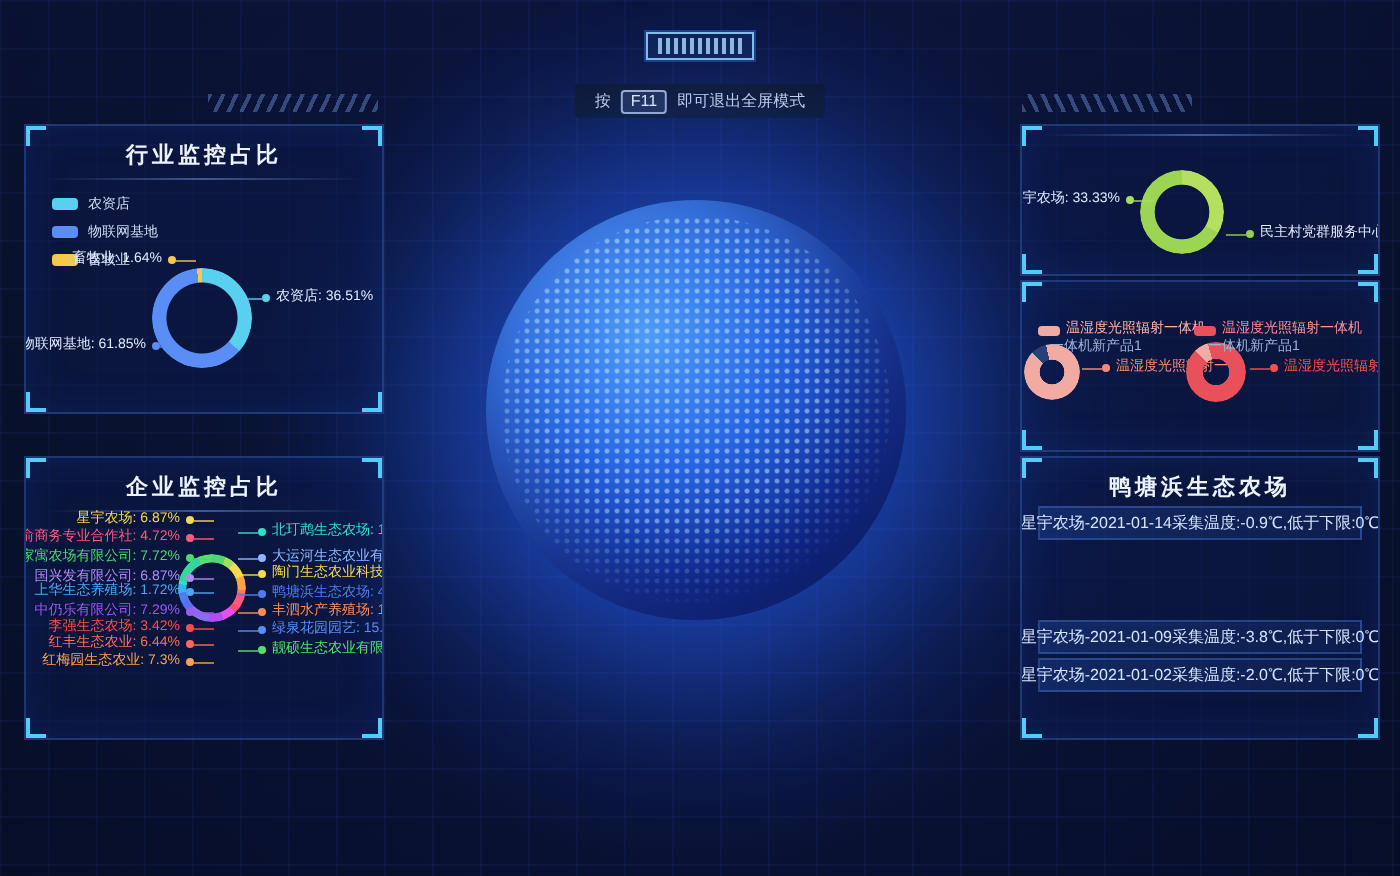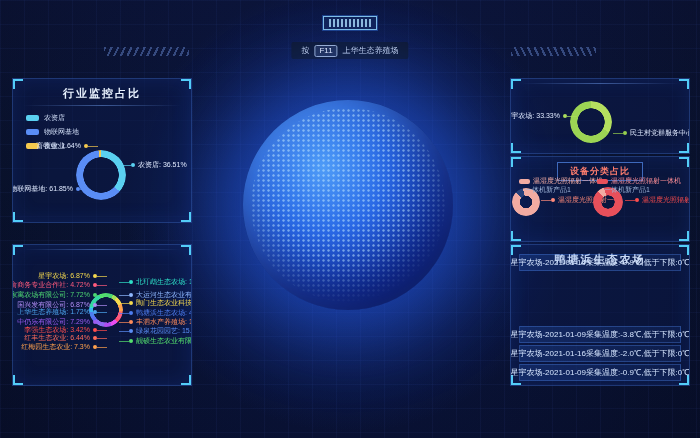--- a/index.html
+++ b/index.html
@@ -32,21 +32,21 @@
   .globe{position:absolute;left:243px;top:100px;width:210px;height:210px;border-radius:50%;
     background:radial-gradient(circle at 38% 32%, #4f9cf7 0%, #2a6ae8 34%, #1638b8 68%, #0c1f86 100%);
     box-shadow:0 0 70px 28px rgba(40,100,255,.45), inset -18px -24px 55px rgba(4,10,60,.65), inset 8px 10px 40px rgba(120,190,255,.35);}
   .globe .dots{position:absolute;inset:4%;border-radius:50%;
     background-image:radial-gradient(rgba(190,230,255,.55) .8px,transparent 1.6px);
     background-size:5px 5px;
     -webkit-mask:radial-gradient(circle at 45% 40%, #000 45%, rgba(0,0,0,.4) 62%, transparent 75%);
             mask:radial-gradient(circle at 45% 40%, #000 45%, rgba(0,0,0,.4) 62%, transparent 75%);}
   
   .panel{position:absolute;width:178px;background:rgba(13,28,78,.48);
-    border:1px solid rgba(70,120,220,.35);box-shadow:inset 0 0 20px rgba(30,80,200,.18);overflow:hidden;margin-top:16px;}
+    border:1px solid rgba(70,120,220,.35);box-shadow:inset 0 0 20px rgba(30,80,200,.18);overflow:hidden;}
   .panel::before{content:"";position:absolute;inset:0;pointer-events:none;background-repeat:no-repeat;
     background-image:linear-gradient(#53cdf8,#53cdf8),linear-gradient(#53cdf8,#53cdf8),
       linear-gradient(#53cdf8,#53cdf8),linear-gradient(#53cdf8,#53cdf8),
       linear-gradient(#53cdf8,#53cdf8),linear-gradient(#53cdf8,#53cdf8),
       linear-gradient(#53cdf8,#53cdf8),linear-gradient(#53cdf8,#53cdf8);
     background-position:left top,left top,right top,right top,left bottom,left bottom,right bottom,right bottom;
     background-size:10px 2px,2px 10px,10px 2px,2px 10px,10px 2px,2px 10px,10px 2px,2px 10px;}
   #p-industry{left:12px;top:62px;height:143px;}
   #p-enterprise{left:12px;top:228px;height:140px;}
   #p-equipment{left:510px;top:62px;height:74px;}
@@ -88,21 +88,21 @@
 
   <div class="header">
     <div class="hatch hatch-l"></div>
     <div class="hatch hatch-r"></div>
     <div class="title-row">
       <span class="brand"></span>
     </div>
     <div class="tip">
       <span>按</span>
       <span class="keycap">F11</span>
-      <span>上华生态养殖场</span>
+      <span>即可退出全屏模式</span>
     </div>
   </div>
 
   <div class="globe">
     <div class="dots"></div>
   </div>
 
   <section class="panel" id="p-industry">
     <div class="panel-title">行业监控占比</div>
     <div class="divider"></div>
@@ -129,20 +129,21 @@
         <i class="dot" style="background: rgb(90, 208, 240);"></i>
         <span>农资店: 36.51%</span>
       </div>
     <div class="co L" style="right:111px;top:106px;">
         <span>物联网基地: 61.85%</span>
         <i class="dot" style="background: rgb(90, 141, 245);"></i>
       </div>
   </section>
 
   <section class="panel" id="p-enterprise">
+    <div class="panel-title">企业监控占比</div>
     <div class="divider"></div>
     <div class="donut hole76" style="left: 76px; top: 48px; width: 34px; height: 34px; background: conic-gradient(rgb(77, 214, 114) 0deg, rgb(77, 214, 114) 24.4412deg, rgb(163, 224, 90) 24.4412deg, rgb(163, 224, 90) 41.2333deg, rgb(245, 217, 78) 41.2333deg, rgb(245, 217, 78) 68.6985deg, rgb(255, 161, 77) 68.6985deg, rgb(255, 161, 77) 93.1396deg, rgb(255, 122, 90) 93.1396deg, rgb(255, 122, 90) 99.2588deg, rgb(255, 91, 126) 99.2588deg, rgb(255, 91, 126) 125.194deg, rgb(255, 77, 110) 125.194deg, rgb(255, 77, 110) 137.361deg, rgb(232, 77, 240) 137.361deg, rgb(232, 77, 240) 160.273deg, rgb(176, 77, 240) 160.273deg, rgb(176, 77, 240) 186.244deg, rgb(138, 108, 240) 186.244deg, rgb(138, 108, 240) 225.947deg, rgb(90, 109, 245) 225.947deg, rgb(90, 109, 245) 243.736deg, rgb(77, 125, 240) 243.736deg, rgb(77, 125, 240) 261.524deg, rgb(59, 179, 240) 261.524deg, rgb(59, 179, 240) 276.786deg, rgb(46, 224, 200) 276.786deg, rgb(46, 224, 200) 282.123deg, rgb(53, 214, 160) 282.123deg, rgb(53, 214, 160) 335.559deg, rgb(84, 224, 110) 335.559deg, rgb(84, 224, 110) 360deg);"></div>
 
     <div class="co L" style="right:94px;top:27px;">
         <span style="color: rgb(245, 217, 78);">星宇农场: 6.87%</span>
         <i class="dot" style="background: rgb(245, 217, 78);"></i>
       </div>
     <div class="co L" style="right:94px;top:36px;">
         <span style="color: rgb(255, 91, 126);">和俞商务专业合作社: 4.72%</span>
         <i class="dot" style="background: rgb(255, 91, 126);"></i>
@@ -213,21 +214,20 @@
         <span>星宇农场: 33.33%</span>
         <i class="dot" style="background: rgb(170, 222, 92);"></i>
       </div>
     <div class="co R" style="left:112px;top:50px;">
         <i class="dot" style="background: rgb(150, 207, 78);"></i>
         <span>民主村党群服务中心:</span>
       </div>
   </section>
 
   <section class="panel" id="p-devclass">
-    <div class="dc-title">设备分类占比</div>
 
     <div class="donut hole45" style="left: 1px; top: 31px; width: 28px; height: 28px; background: conic-gradient(from -45deg, rgb(39, 64, 122) 0deg, rgb(39, 64, 122) 32.4deg, rgb(242, 171, 162) 32.4deg, rgb(242, 171, 162) 360deg);"></div>
     <div class="mini" style="left:8px;top:20px;color:#ffb3a8;">
         <i class="sw" style="width: 11px; height: 5px; background: rgb(242, 171, 162);"></i>
         <span>温湿度光照辐射一体机</span>
       </div>
     <div class="mini" style="left:14px;top:29px;color:#9fb4d8;">
         <span>一体机新产品1</span>
       </div>
     <div class="co R" style="left:40px;top:39px;">
@@ -244,18 +244,17 @@
         <span>一体机新产品1</span>
       </div>
     <div class="co R" style="left:124px;top:39px;">
         <i class="dot" style="background: rgb(255, 77, 77);"></i>
         <span style="color: rgb(255, 77, 77);">温湿度光照辐射一</span>
       </div>
   </section>
 
   <section class="panel" id="p-alarms">
     <div class="panel-title">鸭塘浜生态农场</div>
-    <div class="alarm" style="top:9px;">星宇农场-2021-01-14采集温度:-0.9℃,低于下限:0℃</div>
+    <div class="alarm" style="top:24px;">星宇农场-2021-01-14采集温度:-0.9℃,低于下限:0℃</div>
     <div class="alarm" style="top:81px;">星宇农场-2021-01-09采集温度:-3.8℃,低于下限:0℃</div>
-    <div class="alarm" style="top:100px;">星宇农场-2021-01-16采集温度:-2.0℃,低于下限:0℃</div>
-    <div class="alarm" style="top:119px;">星宇农场-2021-01-09采集温度:-0.9℃,低于下限:0℃</div>
+    <div class="alarm" style="top:100px;">星宇农场-2021-01-02采集温度:-2.0℃,低于下限:0℃</div>
   </section>
 </div>
 
 </body></html>

